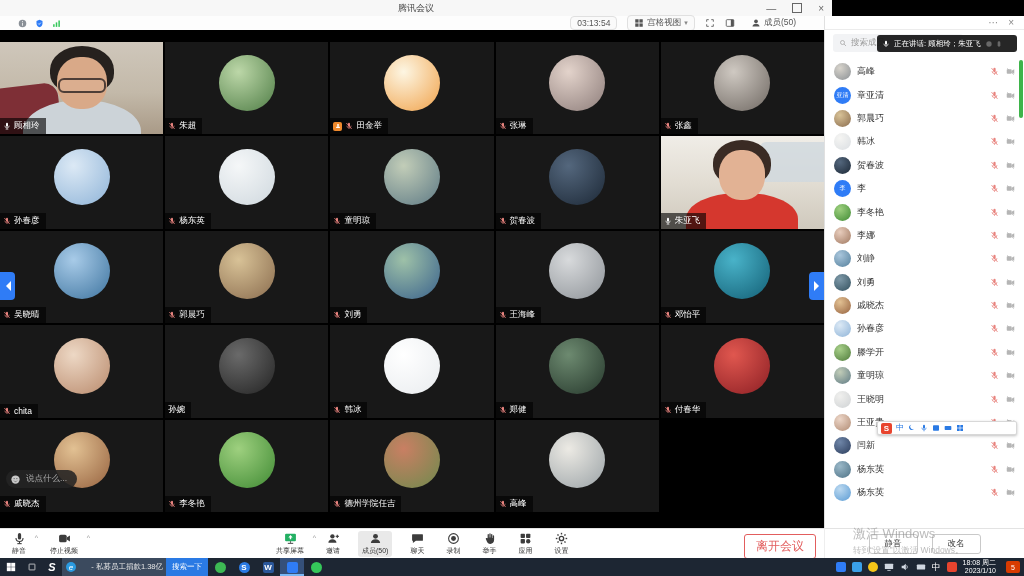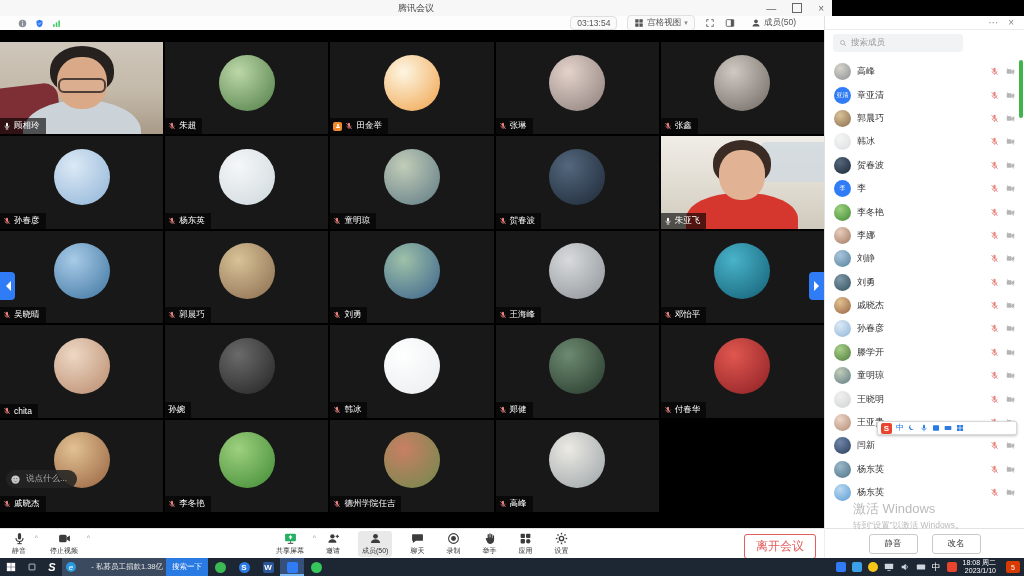--- a/index.html
+++ b/index.html
@@ -87,21 +87,21 @@
   .mi.grey{color:#b5b5b5;}
   #scroll-thumb{position:absolute;right:1px;top:30px;width:4px;height:58px;background:#3eb44a;border-radius:2px;}
 
   #sogou-bar{position:absolute;left:52px;top:391px;width:140px;height:14px;background:#fff;border:1px solid #d8d8d8;border-radius:2px;
     box-shadow:0 1px 3px rgba(0,0,0,.25);display:flex;align-items:center;gap:4px;padding:0 3px;box-sizing:border-box;z-index:8;}
   #sogou-bar .slogo{width:11px;height:11px;background:#e8442e;border-radius:2px;color:#fff;font-size:8px;font-weight:bold;
     display:flex;align-items:center;justify-content:center;}
   #sogou-bar .sg{color:#2a7ae4;font-size:8px;line-height:1;}
   #sogou-bar .sg svg{width:8px;height:8px;}
   #watermark{position:absolute;left:28px;top:470px;color:rgba(140,140,140,.6);z-index:7;}
-  #watermark .l1{font-size:13px;}
+  #watermark .l1{font-size:13px;margin-top:25px;}
   #watermark .l2{font-size:8.5px;margin-top:2px;}
 
   
   #bottombar{left:0;top:528px;width:824px;height:30px;background:#fff;border-top:1px solid #e3e3e3;box-sizing:border-box;}
   #tb-left{position:absolute;left:8px;top:0;height:30px;display:flex;gap:16px;align-items:center;}
   #tb-center{position:absolute;left:272px;top:0;height:30px;display:flex;gap:14px;align-items:center;}
   .tb-item{display:flex;flex-direction:column;align-items:center;justify-content:center;gap:1px;position:relative;padding:1px 4px;border-radius:3px;}
   .tb-item.active{background:#e9e9e9;}
   .tb-item .ic{height:13px;color:#3c3c3c;}
   .tb-item .ic svg{width:13px;height:13px;}
@@ -583,20 +583,38 @@
 <div id="sidebar" class="abs">
   <div id="search-box">
     <span>
         <svg viewBox="0 0 24 24">
           <circle cx="10.5" cy="10.5" r="6" fill="none" stroke="currentColor" stroke-width="2"></circle>
           <line x1="15" y1="15" x2="21" y2="21" stroke="currentColor" stroke-width="2"></line>
         </svg>
       </span>
     <span>搜索成员</span>
   </div>
+  <div id="speaking-banner">
+    <span class="mic-w">
+        <svg viewBox="0 0 24 24">
+          <rect x="9" y="2" width="6" height="12" rx="3" fill="currentColor"></rect>
+          <path d="M5.5 11a6.5 6.5 0 0 0 13 0" fill="none" stroke="currentColor" stroke-width="2"></path>
+          <line x1="12" y1="17.5" x2="12" y2="21" stroke="currentColor" stroke-width="2"></line>
+        </svg>
+      </span>
+    <span class="txt">正在讲话: 顾相玲；朱亚飞</span>
+    <span class="faint">
+      <svg viewBox="0 0 24 24">
+          <circle cx="12" cy="12" r="8" fill="currentColor"></circle>
+        </svg>
+      <svg viewBox="0 0 24 24">
+          <rect x="8" y="4" width="8" height="16" rx="4" fill="currentColor"></rect>
+        </svg>
+    </span>
+  </div>
   <div id="member-list">
       <div class="member-row">
         <div class="m-avatar" style="background: radial-gradient(circle at 35% 30%, rgb(216, 212, 204), rgb(138, 143, 148));"></div>
         <span class="m-name">高峰</span>
         <span class="m-icons">
           <span class="mi red">
             <svg viewBox="0 0 24 24">
               <rect x="9" y="2" width="6" height="12" rx="3" fill="currentColor"></rect>
               <path d="M5.5 11a6.5 6.5 0 0 0 13 0" fill="none" stroke="currentColor" stroke-width="2"></path>
               <line x1="12" y1="17.5" x2="12" y2="21" stroke="currentColor" stroke-width="2"></line>

